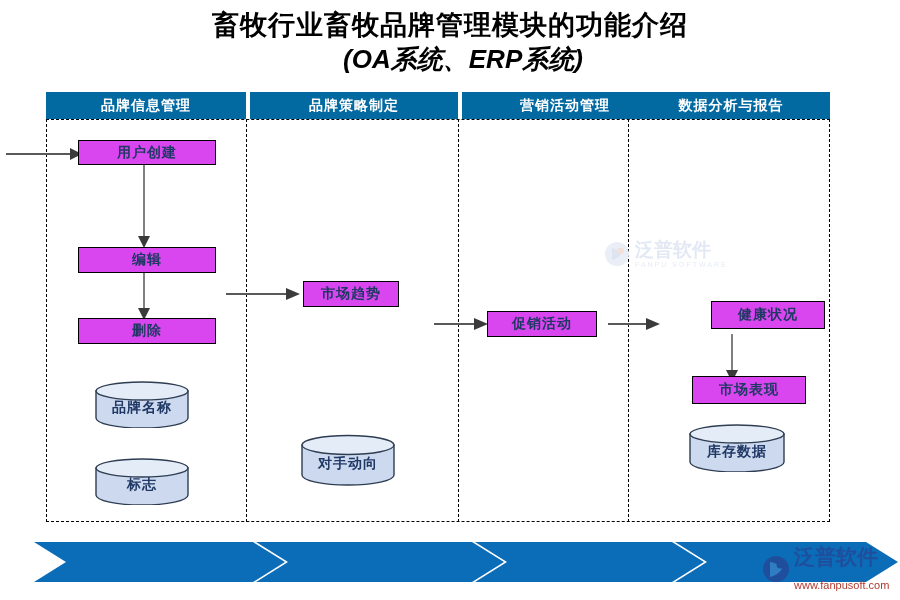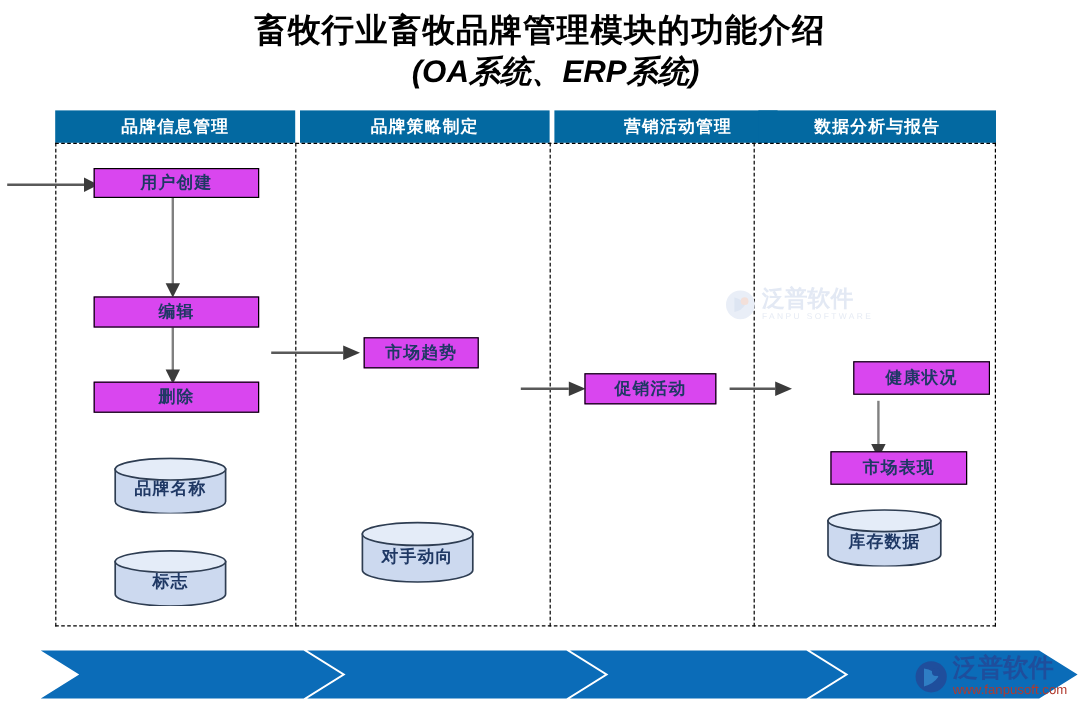--- a/index.html
+++ b/index.html
@@ -197,17 +197,17 @@
   </svg>
 
   <div class="wm" style="left:762px;top:546px;">
     <svg width="28" height="28" viewBox="0 0 28 28">
       <circle cx="14" cy="14" r="13" fill="#1f4e9c"></circle>
       <path d="M8 7 L8 22 Q16 20 20 14 Q16 8 8 7 Z" fill="#2f7ec4"></path>
       <circle cx="18" cy="10" r="3.4" fill="#1f4e9c"></circle>
     </svg>
     <div style="margin-left:4px;">
       <div class="wm-text" style="font-size:21px;color:#1f4e9c;">泛普软件</div>
-      <div style="font-size:11px;color:#b03a2e;letter-spacing:0px;margin-top:2px;white-space:nowrap;">www.fanpusoft.com</div>
+      <div style="font-size:11px;color:#b03a2e;letter-spacing:0px;margin-top:12px;white-space:nowrap;">www.fanpusoft.com</div>
     </div>
   </div>
 
 </div>
 
 </body></html>

